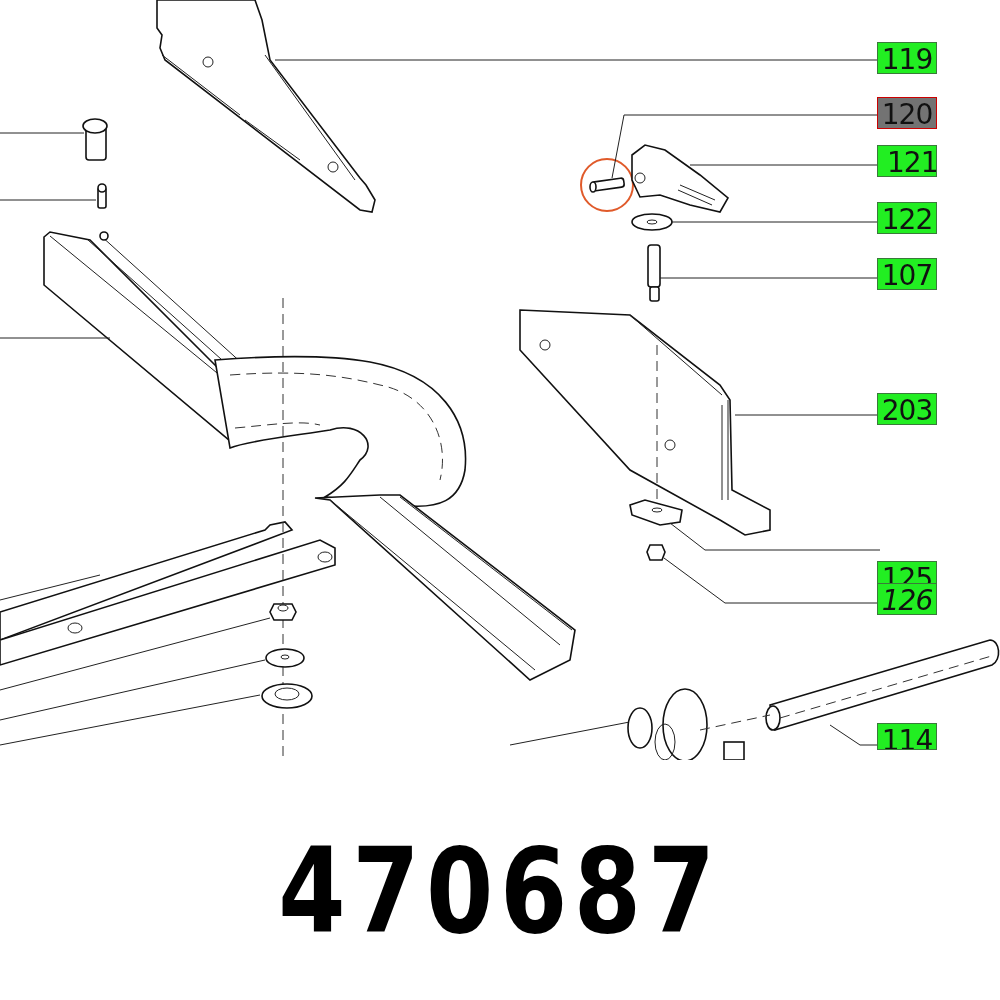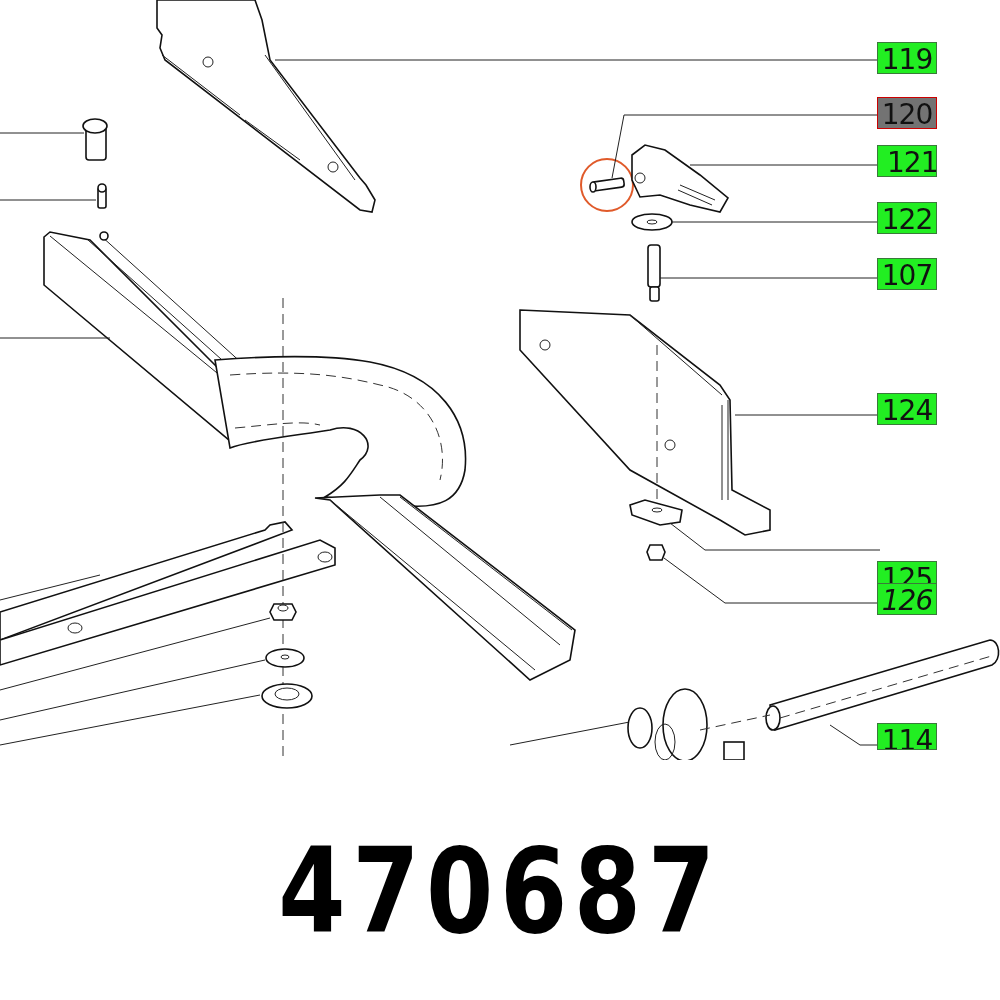--- a/index.html
+++ b/index.html
@@ -149,18 +149,18 @@
     <rect class="part" x="724" y="742" width="20" height="18"></rect>
     <path class="dash" d="M700,730 L770,715"></path>
   </g>
 </svg>
 
 <div class="callout" style="left:877px;top:42px;">119</div>
 <div class="callout selected" style="left:877px;top:97px;">120</div>
 <div class="callout" style="left:877px;top:145px;padding-left:9px;">121</div>
 <div class="callout" style="left:877px;top:202px;">122</div>
 <div class="callout" style="left:877px;top:258px;">107</div>
-<div class="callout" style="left:877px;top:393px;">124</div>
+<div class="callout" style="left:877px;top:393px;">203</div>
 <div class="callout" style="left:877px;top:530px;margin-top:31px;">125</div>
 <div class="callout" style="left:877px;top:583px;font-style:italic;">126</div>
 <div class="callout" style="left:877px;top:723px;height:27px;overflow:hidden;">114</div>
 
 <div id="part-number">470687</div>
 
 </body></html>

